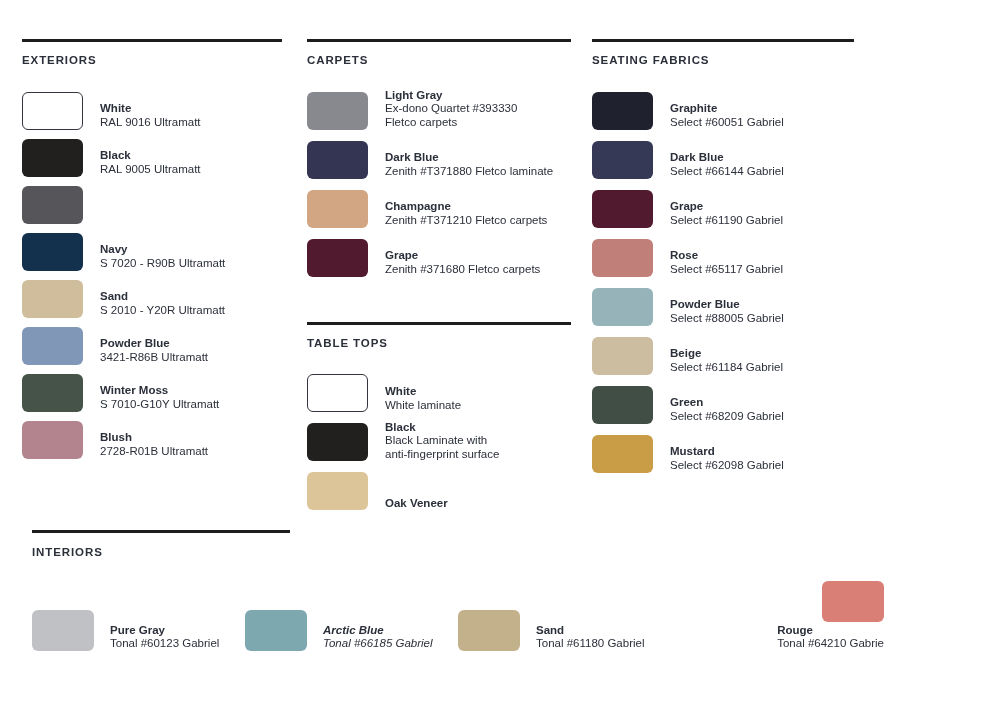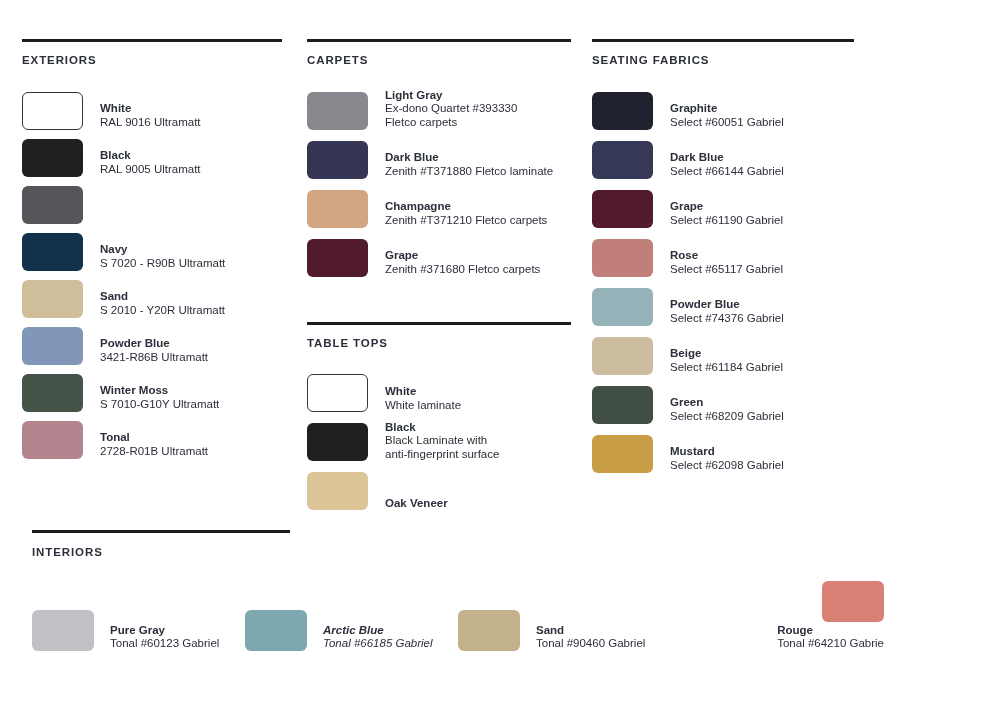--- a/index.html
+++ b/index.html
@@ -189,21 +189,21 @@
           <div class="swatch" style="background:#455348"></div>
           <div class="labels">
             <div class="name">Winter Moss</div>
             <div class="spec">S 7010-G10Y Ultramatt</div>
           </div>
         </div>
 
         <div class="item">
           <div class="swatch" style="background:#b3848e"></div>
           <div class="labels">
-            <div class="name">Tonal</div>
+            <div class="name">Blush</div>
             <div class="spec">2728-R01B Ultramatt</div>
           </div>
         </div>
 
       </div>
     </div>
   </div>
 
   <div class="col col-carpets">
 
@@ -317,21 +317,21 @@
           <div class="labels">
             <div class="name">Rose</div>
             <div class="spec">Select #65117 Gabriel</div>
           </div>
         </div>
 
         <div class="item">
           <div class="swatch" style="background:#95b3b8"></div>
           <div class="labels">
             <div class="name">Powder Blue</div>
-            <div class="spec">Select #74376 Gabriel</div>
+            <div class="spec">Select #88005 Gabriel</div>
           </div>
         </div>
 
         <div class="item">
           <div class="swatch" style="background:#cdbda0"></div>
           <div class="labels">
             <div class="name">Beige</div>
             <div class="spec">Select #61184 Gabriel</div>
           </div>
         </div>
@@ -375,21 +375,21 @@
         <div class="int-labels">
           <div class="name">Arctic Blue</div>
           <div class="spec">Tonal #66185 Gabriel</div>
         </div>
       </div>
 
       <div class="int-item">
         <div class="int-swatch" style="background:#c3b18c"></div>
         <div class="int-labels">
           <div class="name">Sand</div>
-          <div class="spec">Tonal #90460 Gabriel</div>
+          <div class="spec">Tonal #61180 Gabriel</div>
         </div>
       </div>
 
       <div class="int-item">
         <div class="int-swatch" style="background:#d97f76"></div>
         <div class="int-labels">
           <div class="name">Rouge</div>
           <div class="spec">Tonal #64210 Gabrie</div>
         </div>
       </div>

